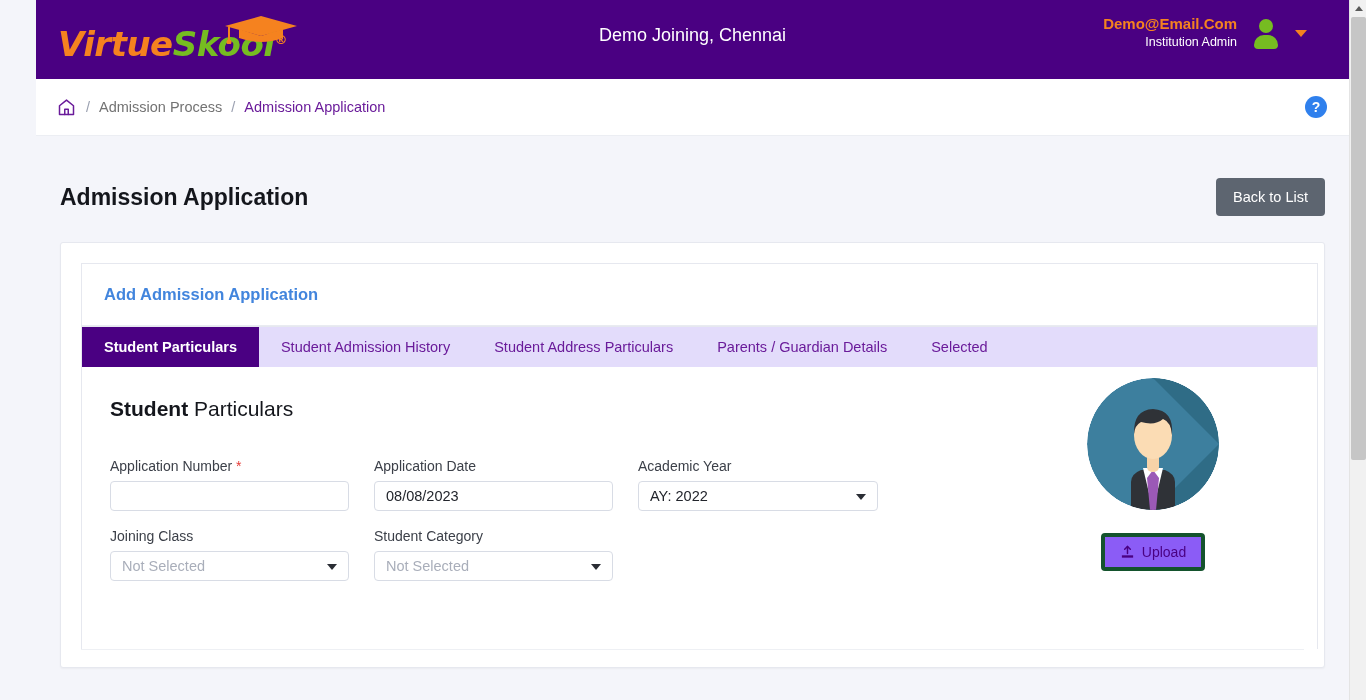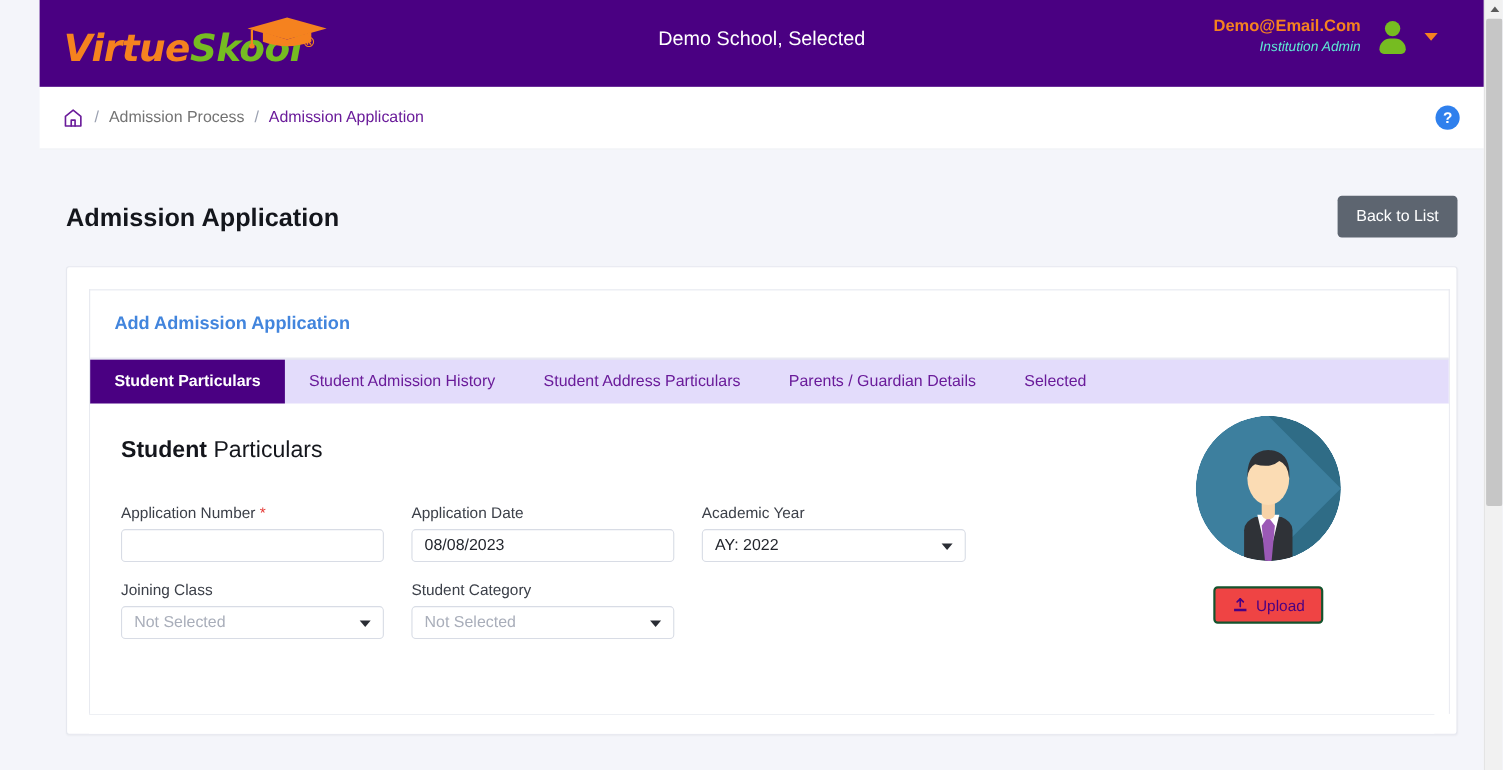--- a/index.html
+++ b/index.html
@@ -71,23 +71,22 @@
     align-items: center;
     gap: 14px;
   }
   .user-meta { text-align: right; line-height: 1.35; }
   .user-email {
     color: #f5821f;
     font-size: 15px;
     font-weight: bold;
   }
   .user-role {
-    color: #5eead4;
+    color: #ffffff;
     font-size: 12.5px;
-    font-style: italic;
   }
   .avatar-mini {
     width: 30px; height: 30px;
     position: relative;
   }
   .avatar-mini .head {
     position: absolute; left: 8px; top: 1px;
     width: 14px; height: 14px;
     border-radius: 50%;
     background: #76bc21;
@@ -298,22 +297,22 @@
     width: 132px; height: 132px;
     border-radius: 50%;
     overflow: hidden;
     display: block;
   }
   .upload-btn {
     margin-top: 23px;
     display: inline-flex;
     align-items: center;
     gap: 7px;
-    background: #ef4444;
-    border: 2px solid #14532d;
+    background: #8b5cf6;
+    border: 4px solid #14532d;
     border-radius: 4px;
     color: #4a0082;
     font-size: 14px;
     padding: 7px 15px;
     cursor: pointer;
     font-family: "Liberation Sans", sans-serif;
     justify-content: space-between;
   }
 
   .card-footer-strip {
@@ -367,21 +366,21 @@
         <polygon points="38,2 74,12 38,22 2,12" fill="#f5821f"></polygon>
         <path d="M16 15 L16 24 Q38 32 60 24 L60 15 L38 22 Z" fill="#f5821f"></path>
         <line x1="6" y1="13" x2="6" y2="27" stroke="#f5821f" stroke-width="2"></line>
         <circle cx="6" cy="28" r="2.5" fill="#f5821f"></circle>
       </svg>
       <div class="logo-text">
         <span class="logo-virtue">Virtue</span><span class="logo-skool">Skool</span><span class="logo-reg">®</span>
       </div>
     </div>
 
-    <div class="school-title">Demo School, Selected</div>
+    <div class="school-title">Demo Joining, Chennai</div>
 
     <div class="user-block">
       <div class="user-meta">
         <div class="user-email">Demo@Email.Com</div>
         <div class="user-role">Institution Admin</div>
       </div>
       <div class="avatar-mini">
         <div class="head"></div>
         <div class="body"></div>
       </div>

